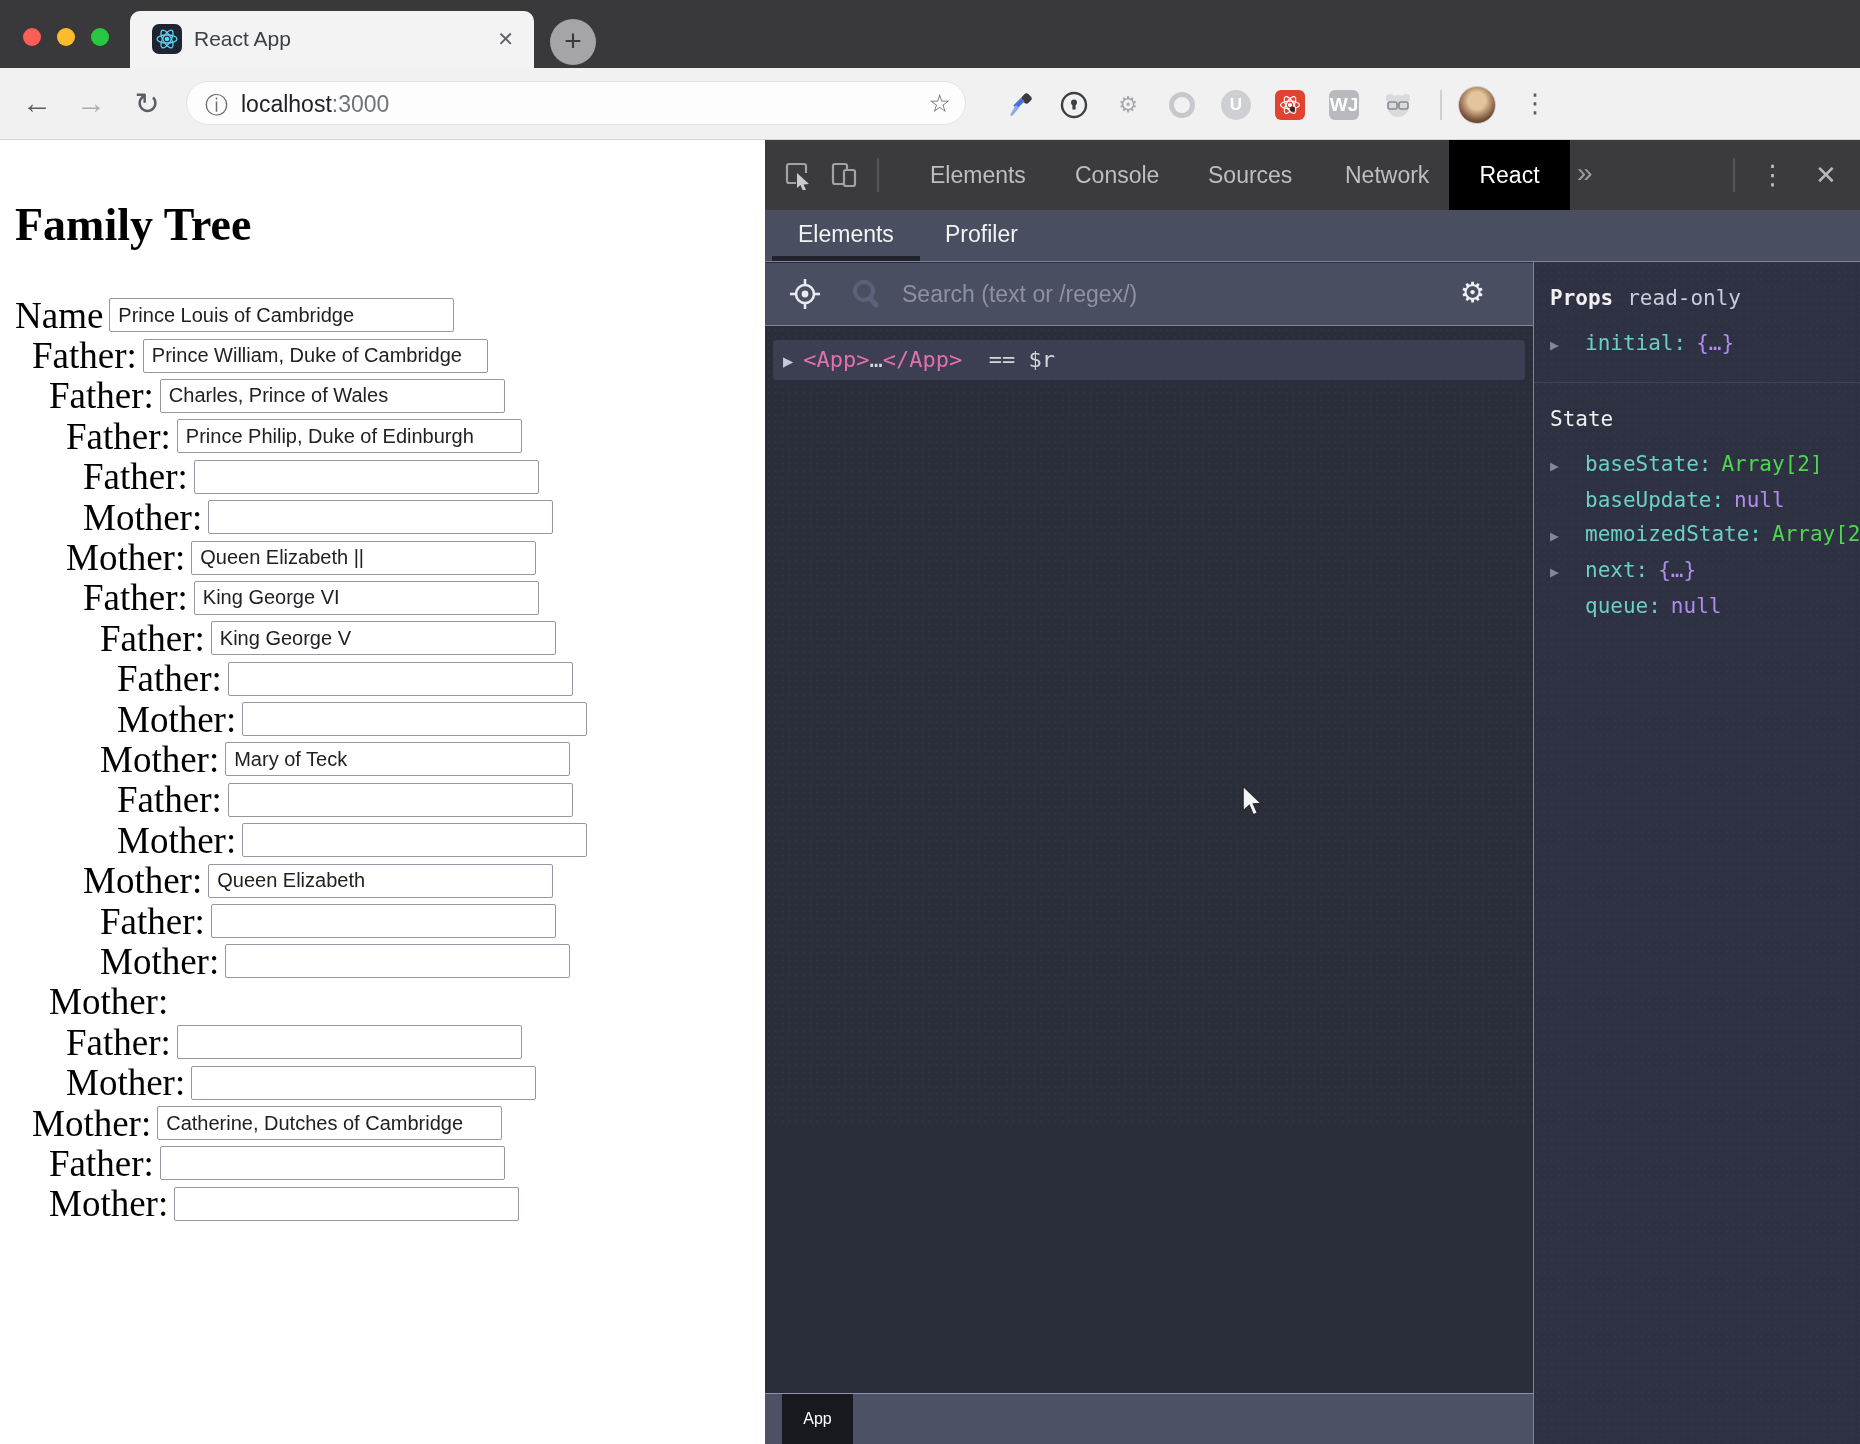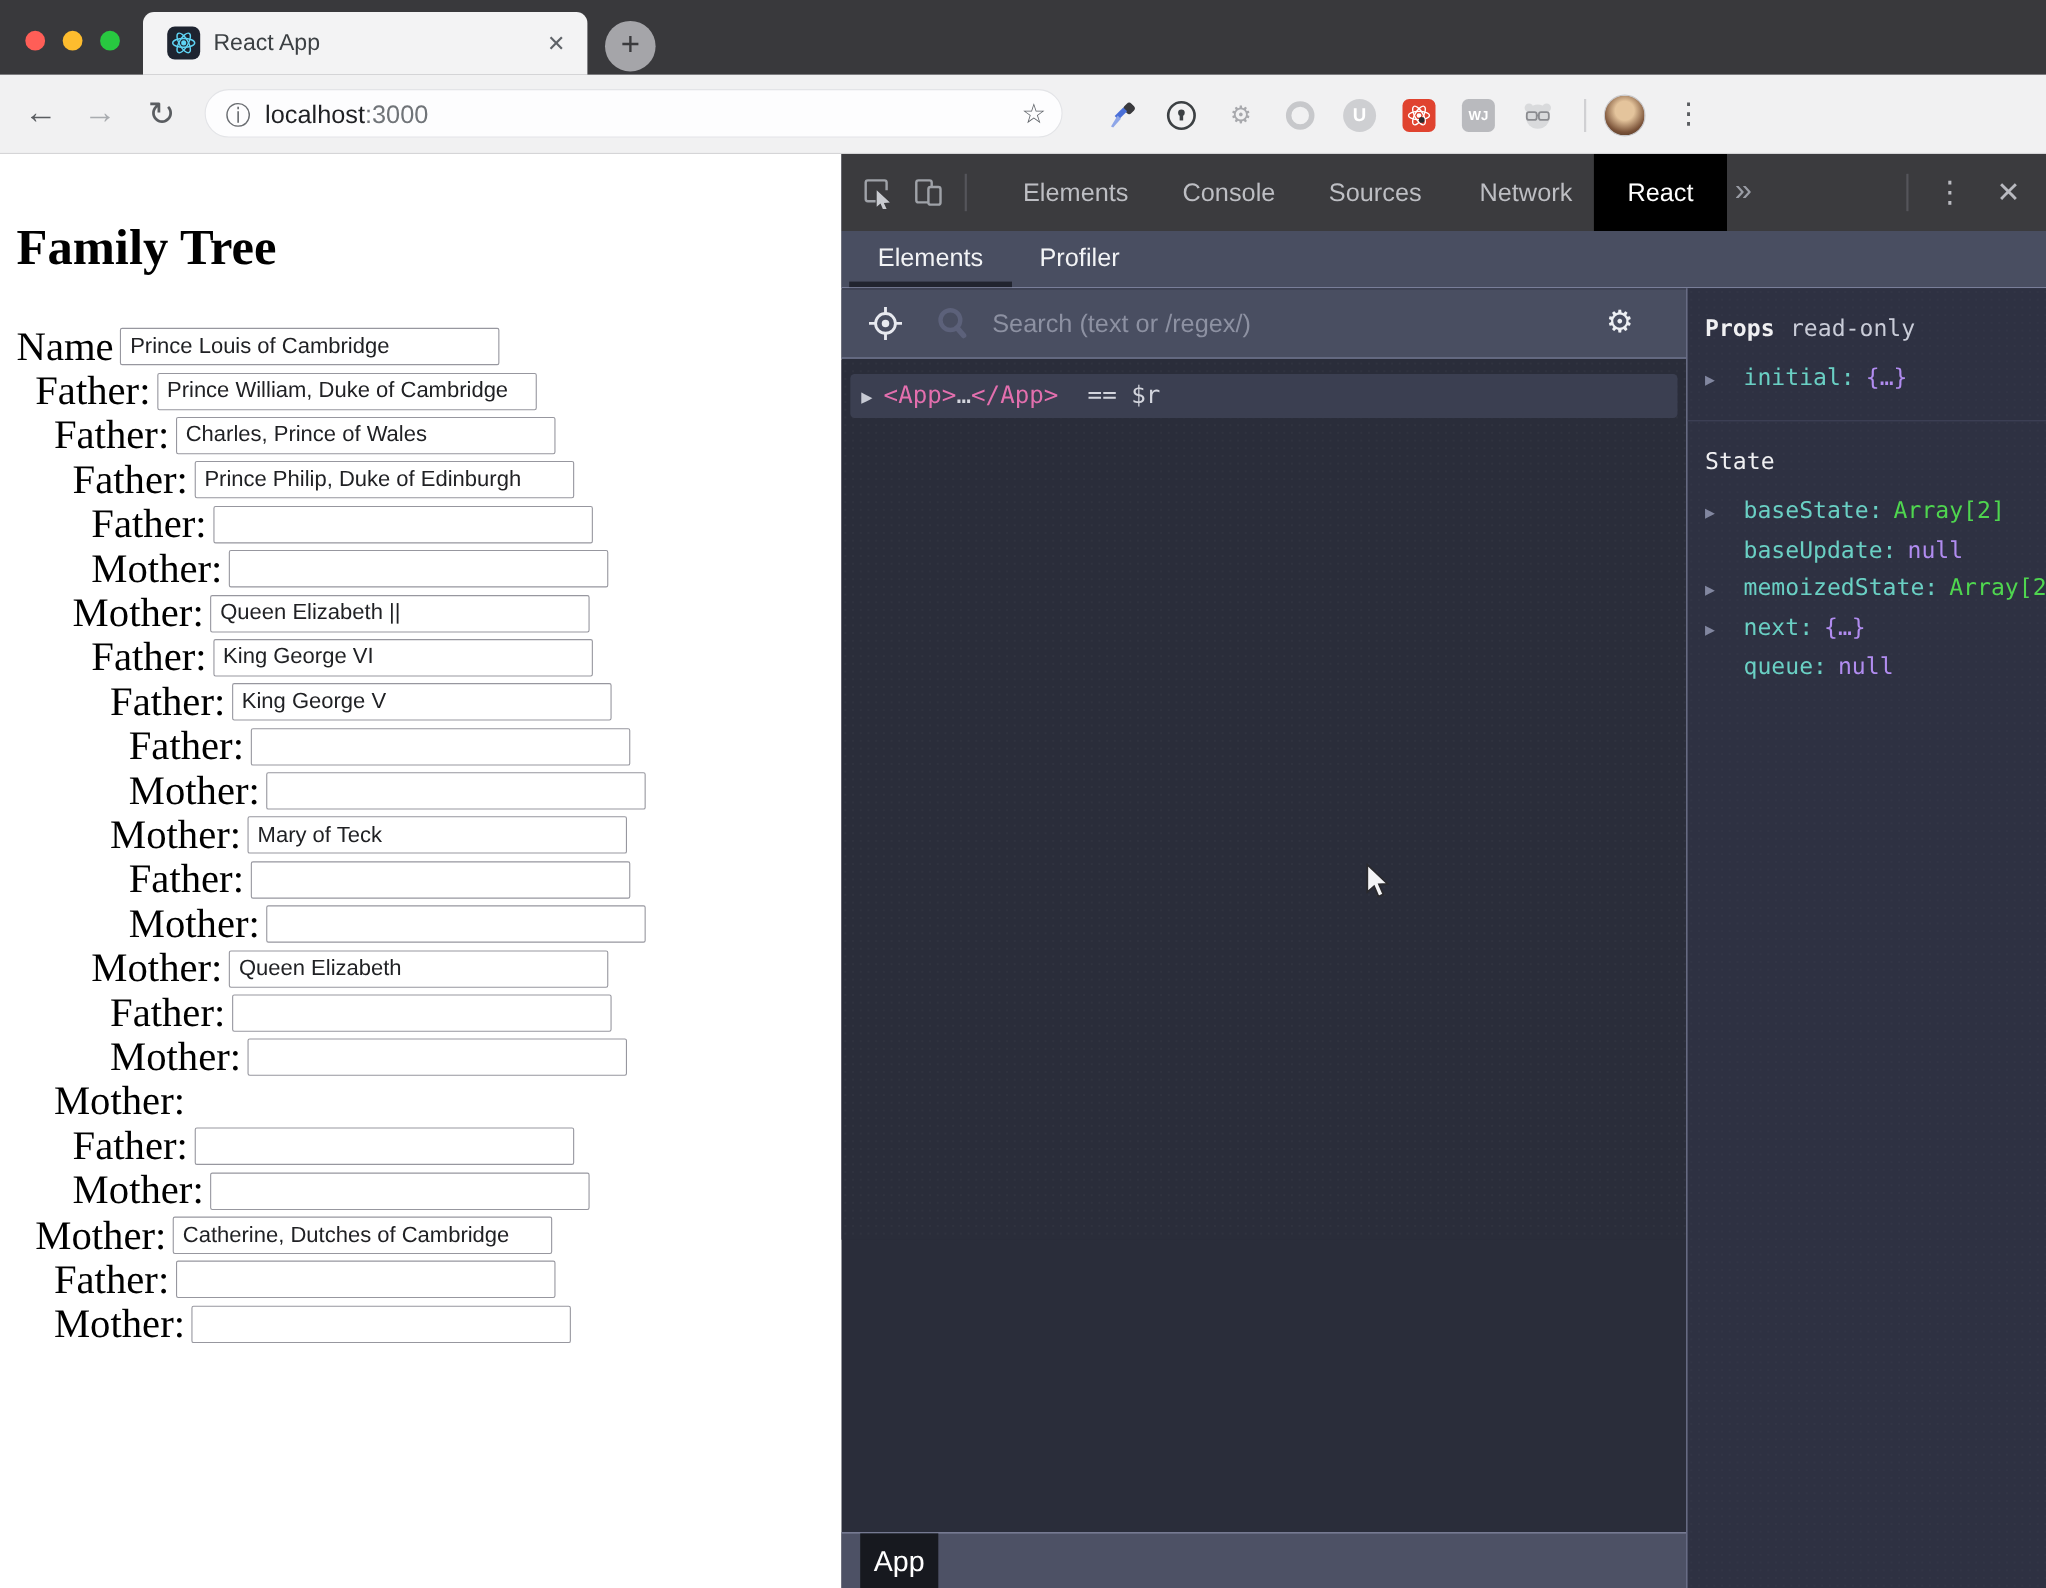--- a/index.html
+++ b/index.html
@@ -81,21 +81,21 @@
            background-size:7px 7px;}
   .tree-row{margin:13px 8px 0;height:40px;background:#3b3f51;border-radius:4px;line-height:40px;
             font-family:"DejaVu Sans Mono",monospace;font-size:22px;color:#d3d5dd;padding-left:10px;
             white-space:nowrap;}
   .tree-row .tri{color:#c7cad4;font-size:17px;margin-right:10px;}
   .tree-row .pink{color:#e36fae;}
 
   .dt-bottombar{position:absolute;left:0;bottom:0;width:768px;height:51px;background:#4d5165;
                 border-top:1px solid #8d92ac;box-sizing:border-box;}
   .app-crumb{position:absolute;left:17px;top:0;width:71px;height:50px;background:#17191f;color:#fff;
-             font-size:26px;text-align:center;line-height:50px;}
+             font-size:16px;text-align:center;line-height:50px;}
 
   .dt-right{position:absolute;left:768px;top:122px;width:391px;bottom:0;background:#2e3142;
             border-left:1px solid #7f84a0;box-sizing:border-box;display:flex;flex-direction:row;
             overflow:hidden;
             background-image:radial-gradient(rgba(255,255,255,0.02) 1.3px,transparent 1.3px);
             background-size:7px 7px;}
   .rp-body{flex:1;overflow:hidden;font-family:"DejaVu Sans Mono",monospace;font-size:21px;}
   .rp-section{padding:24px 0 20px 16px;}
   .rp-sep{border-top:1px solid #404459;}
   .rp-head{color:#f0f0f2;margin-bottom:16px;}
@@ -183,21 +183,21 @@
           <g fill="none" stroke="#fff" stroke-width="1.2">
             <ellipse cx="12" cy="12" rx="9.5" ry="3.8"></ellipse>
             <ellipse cx="12" cy="12" rx="9.5" ry="3.8" transform="rotate(60 12 12)"></ellipse>
             <ellipse cx="12" cy="12" rx="9.5" ry="3.8" transform="rotate(120 12 12)"></ellipse>
           </g>
           <circle cx="14.5" cy="16" r="2.6" fill="#2b2b2e"></circle>
         </svg>
       </span>
     </span>
     <span class="ext" style="left:1328px">
-      <span class="ext-sq" style="background:#b9babe;color:#fff;font-weight:bold;font-size:12px;">WJ</span>
+      <span class="ext-sq" style="background:#b9babe;color:#fff;font-weight:bold;font-size:19px;">WJ</span>
     </span>
     <span class="ext" style="left:1382px">
       <svg width="30" height="30" viewBox="0 0 30 30">
         <circle cx="15" cy="16" r="11" fill="#d9dadc"></circle>
         <circle cx="7" cy="8" r="4" fill="#d9dadc"></circle>
           <circle cx="23" cy="8" r="4" fill="#d9dadc"></circle>
         <rect x="5" y="12" width="9" height="7" rx="2" fill="none" stroke="#8b8c90" stroke-width="1.6"></rect>
         <rect x="16" y="12" width="9" height="7" rx="2" fill="none" stroke="#8b8c90" stroke-width="1.6"></rect>
         <line x1="14" y1="15" x2="16" y2="15" stroke="#8b8c90" stroke-width="1.6"></line>
       </svg>

